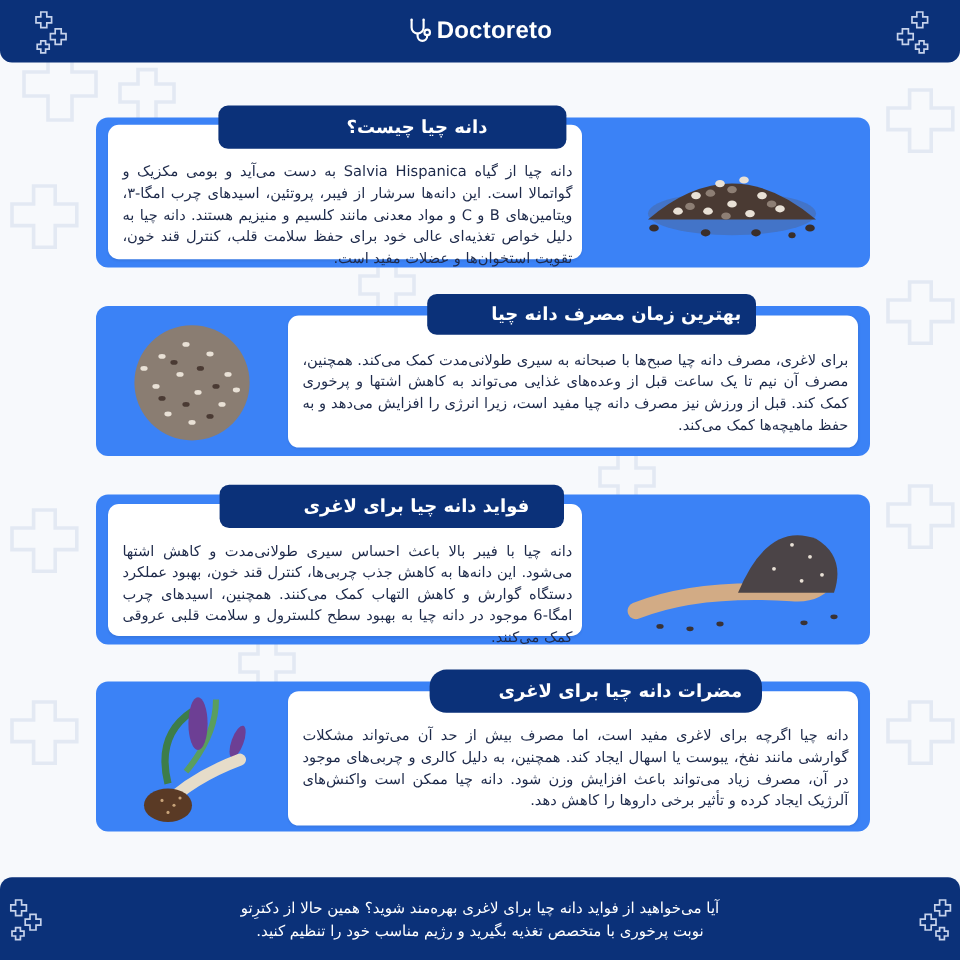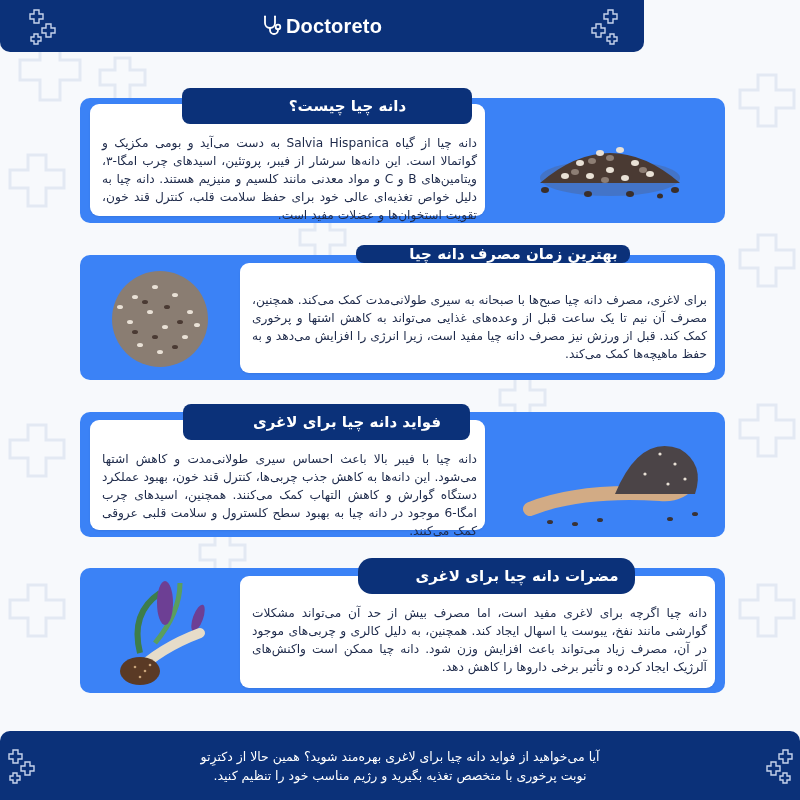--- a/index.html
+++ b/index.html
@@ -6,21 +6,21 @@
   html, body { width: 800px; height: 800px; overflow: hidden; }
   body {
     background: #f7f9fc;
     font-family: "DejaVu Sans", "Liberation Sans", sans-serif;
     position: relative;
   }
   .bg-pattern {
     position: absolute; inset: 0; z-index: 0; pointer-events: none;
   }
   .header {
-    position: absolute; left: 0; top: 0; width: 644px; height: 52px;
+    position: absolute; left: 0; top: 0; width: 800px; height: 52px;
     background: #0b3179;
     border-radius: 0 0 10px 10px;
     z-index: 2;
     display: flex; align-items: center; justify-content: center;
   }
   .logo { display: flex; align-items: center; gap: 4px; color: #fff; }
   .logo-text { font-family: "Liberation Sans", sans-serif; font-size: 20px; font-weight: bold; letter-spacing: 0.2px; }
   .corner-icon { position: absolute; }
 
   .section {
@@ -163,21 +163,21 @@
     <g fill="#4a3a33">
       <ellipse cx="40" cy="35" rx="3" ry="2"></ellipse>
         <ellipse cx="62" cy="40" rx="3" ry="2"></ellipse>
         <ellipse cx="30" cy="65" rx="3" ry="2"></ellipse>
       <ellipse cx="70" cy="80" rx="3" ry="2"></ellipse>
         <ellipse cx="50" cy="70" rx="3" ry="2"></ellipse>
         <ellipse cx="75" cy="55" rx="3" ry="2"></ellipse>
     </g>
   </svg>
 </div>
-<div class="title-pill" style="left:356px;top:245px;width:274px;height:18px;">بهترین زمان مصرف دانه چیا</div>
+<div class="title-pill" style="left:356px;top:245px;width:274px;height:34px;">بهترین زمان مصرف دانه چیا</div>
 
 <div class="section" style="top:412px;height:125px;">
   <div class="white-box" style="left:10px;top:8px;width:395px;height:110px;"></div>
   <div class="body-text" style="left:22px;top:38px;width:375px;">دانه چیا با فیبر بالا باعث احساس سیری طولانی‌مدت و کاهش اشتها می‌شود. این دانه‌ها به کاهش جذب چربی‌ها، کنترل قند خون، بهبود عملکرد دستگاه گوارش و کاهش التهاب کمک می‌کنند. همچنین، اسیدهای چرب امگا-6 موجود در دانه چیا به بهبود سطح کلسترول و سلامت قلبی عروقی کمک می‌کنند.</div>
   <svg class="illus" style="left:440px;top:12px" width="195" height="105" viewBox="0 0 195 105">
     <path d="M10 85 Q60 65 140 70 Q160 72 170 58" stroke="#d2ab85" stroke-width="14" fill="none" stroke-linecap="round"></path>
     <path d="M95 70 Q120 10 160 25 Q185 40 175 70 Z" fill="#4b4447"></path>
     <g fill="#e9e1d6">
       <circle cx="140" cy="30" r="1.6"></circle>
         <circle cx="155" cy="40" r="1.6"></circle>

